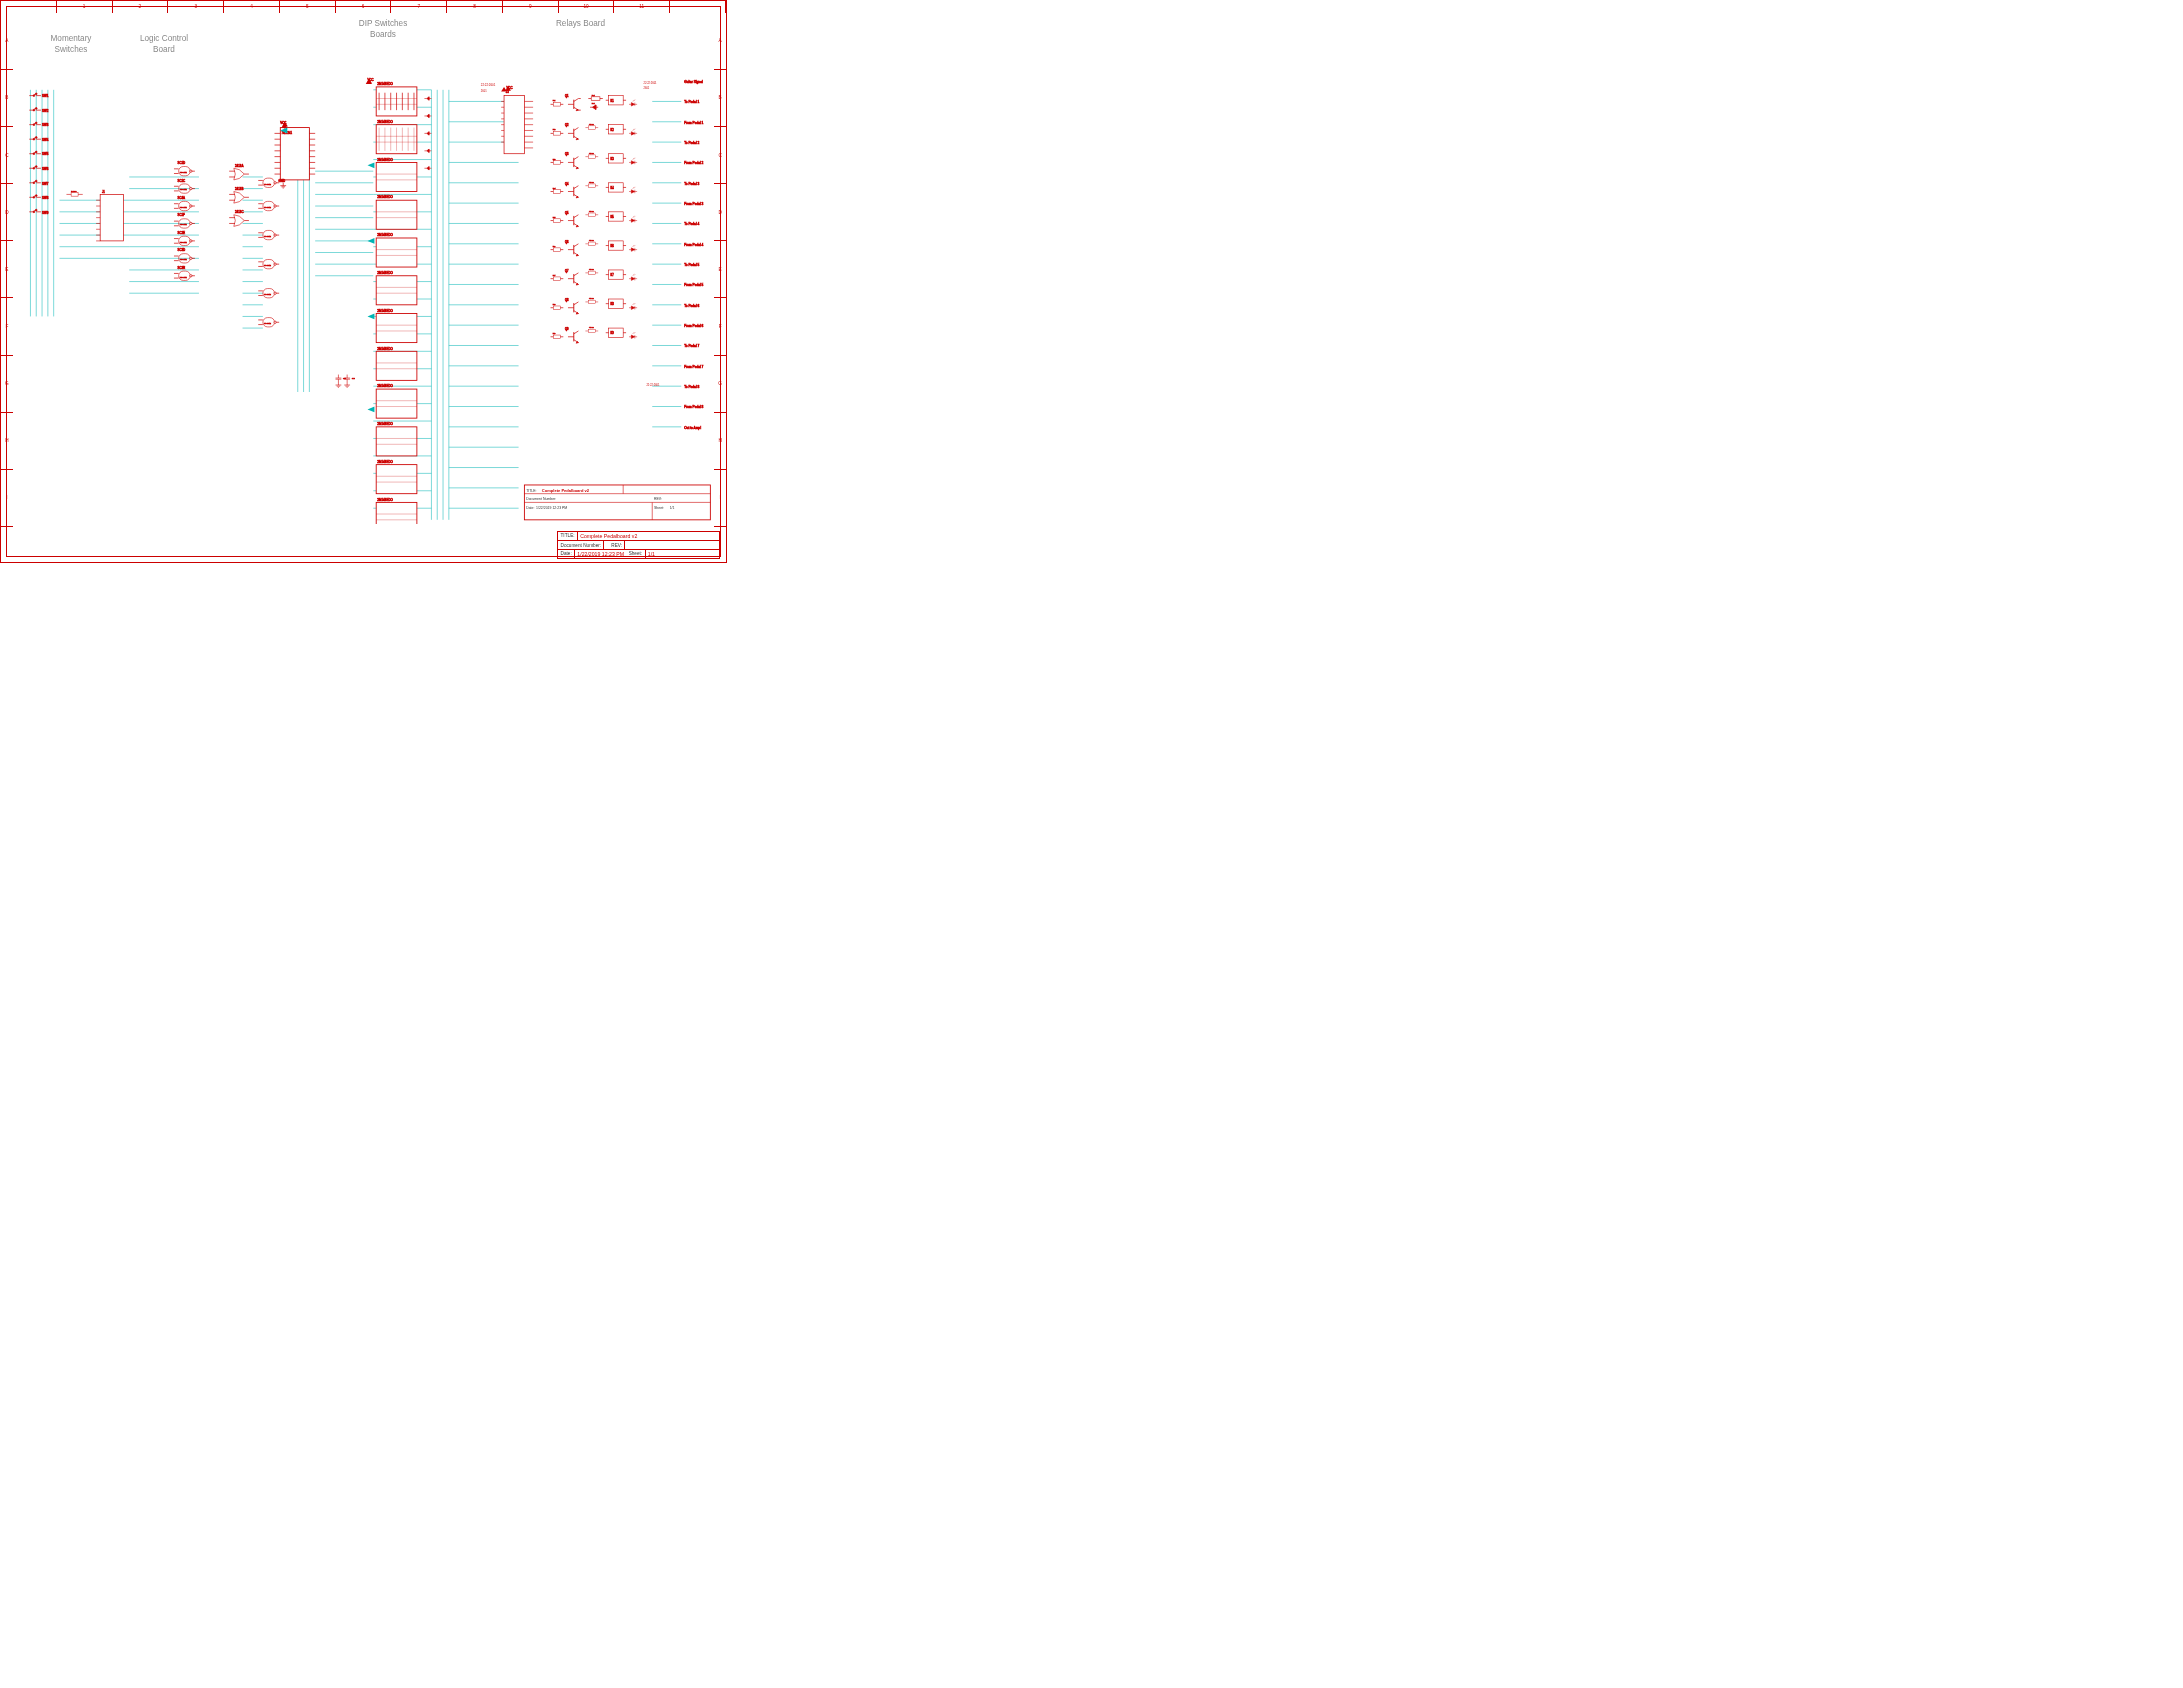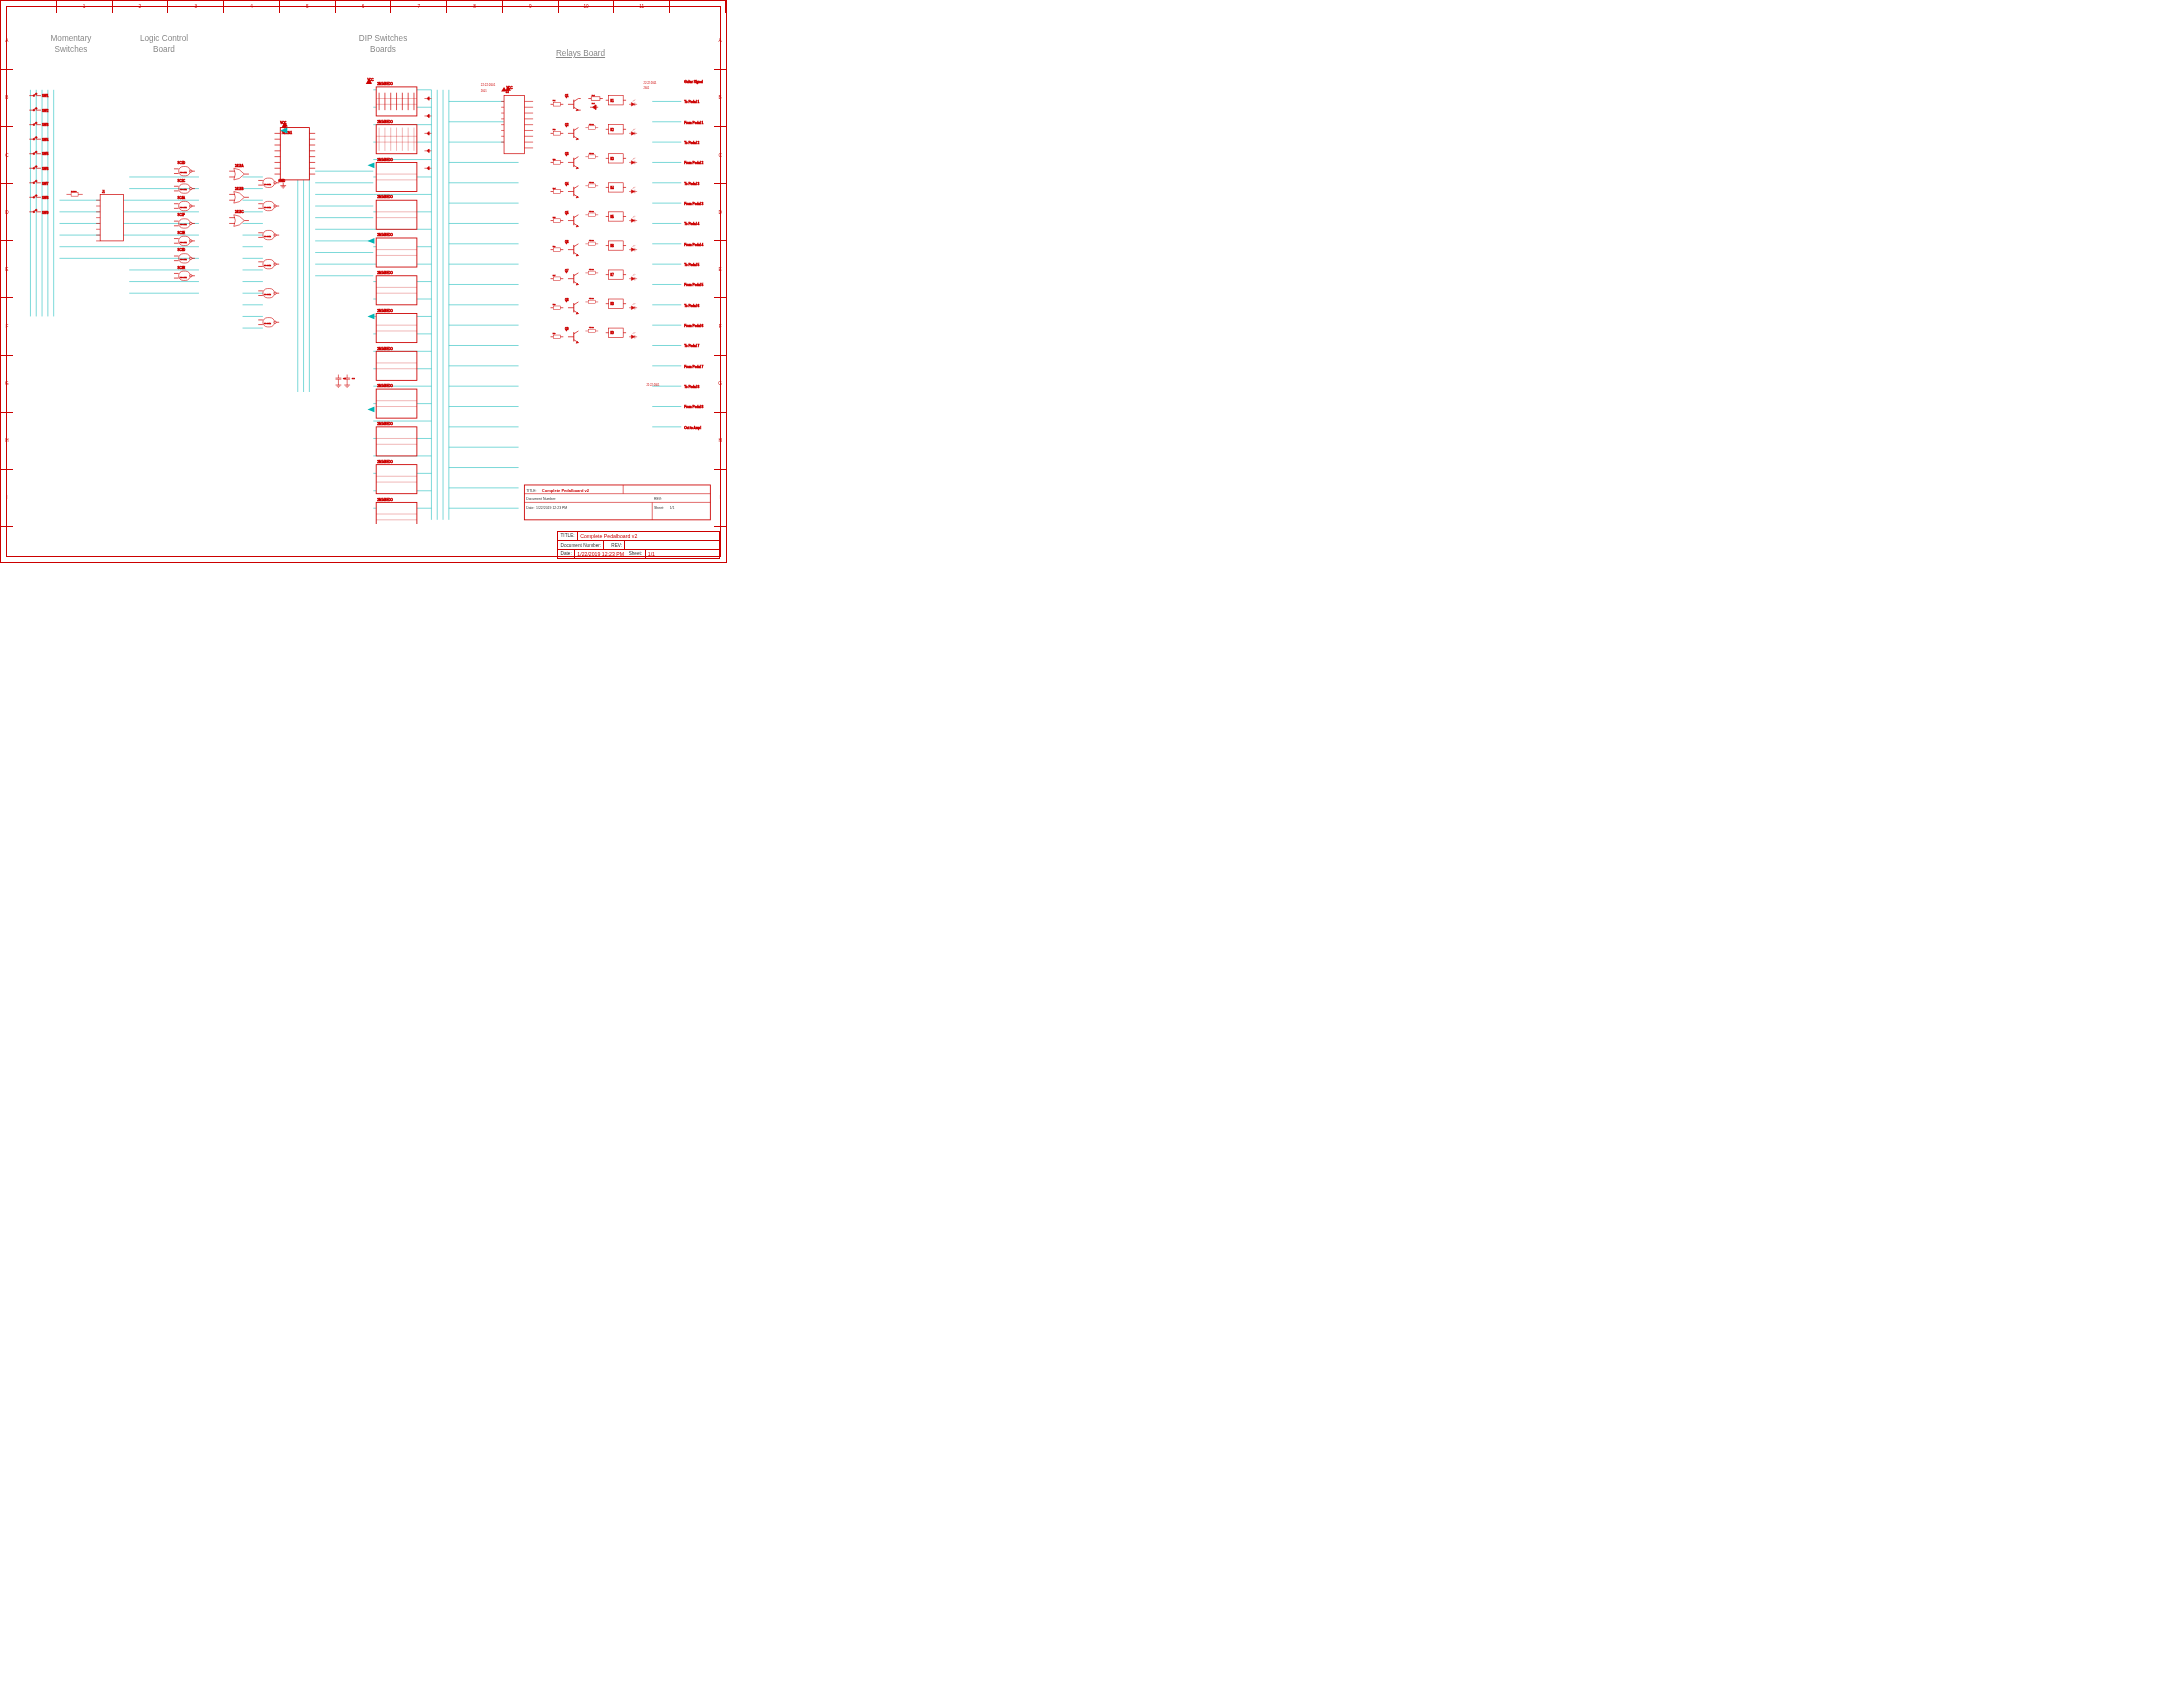--- a/index.html
+++ b/index.html
@@ -185,26 +185,26 @@
   <div class="section-label" style="top: 32px; left: 32px; width: 76px;">
     <span style="white-space: pre-line; margin-top: 44px;">Momentary
 Switches</span>
   </div>
 
   <div class="section-label" style="top: 32px; left: 125px; width: 76px;">
     <span style="white-space: pre-line;">Logic Control
 Board</span>
   </div>
 
-  <div class="section-label" style="top: 32px; left: 344px; width: 76px;">
+  <div class="section-label" style="top: 17px; left: 344px; width: 76px;">
     <span style="white-space: pre-line;">DIP Switches
 Boards</span>
   </div>
 
-  <div class="section-label" style="top: 47px; left: 536px; width: 87px; text-decoration: underline;">
+  <div class="section-label" style="top: 17px; left: 536px; width: 87px;">
     <span style="white-space: pre-line;">Relays Board</span>
   </div>
 
   <svg class="schematic-svg" viewBox="0 0 1208 875" xmlns="http://www.w3.org/2000/svg" style="position: absolute; top: 11.7px; left: 11.7px; width: calc(100% - 23px); height: calc(100% - 50px);">
 
     <g stroke="#00b4b4" stroke-width="1" fill="none" opacity="0.9">
 
       <line x1="30" y1="130" x2="30" y2="520"></line>
       <line x1="40" y1="130" x2="40" y2="520"></line>
       <line x1="50" y1="130" x2="50" y2="520"></line>

